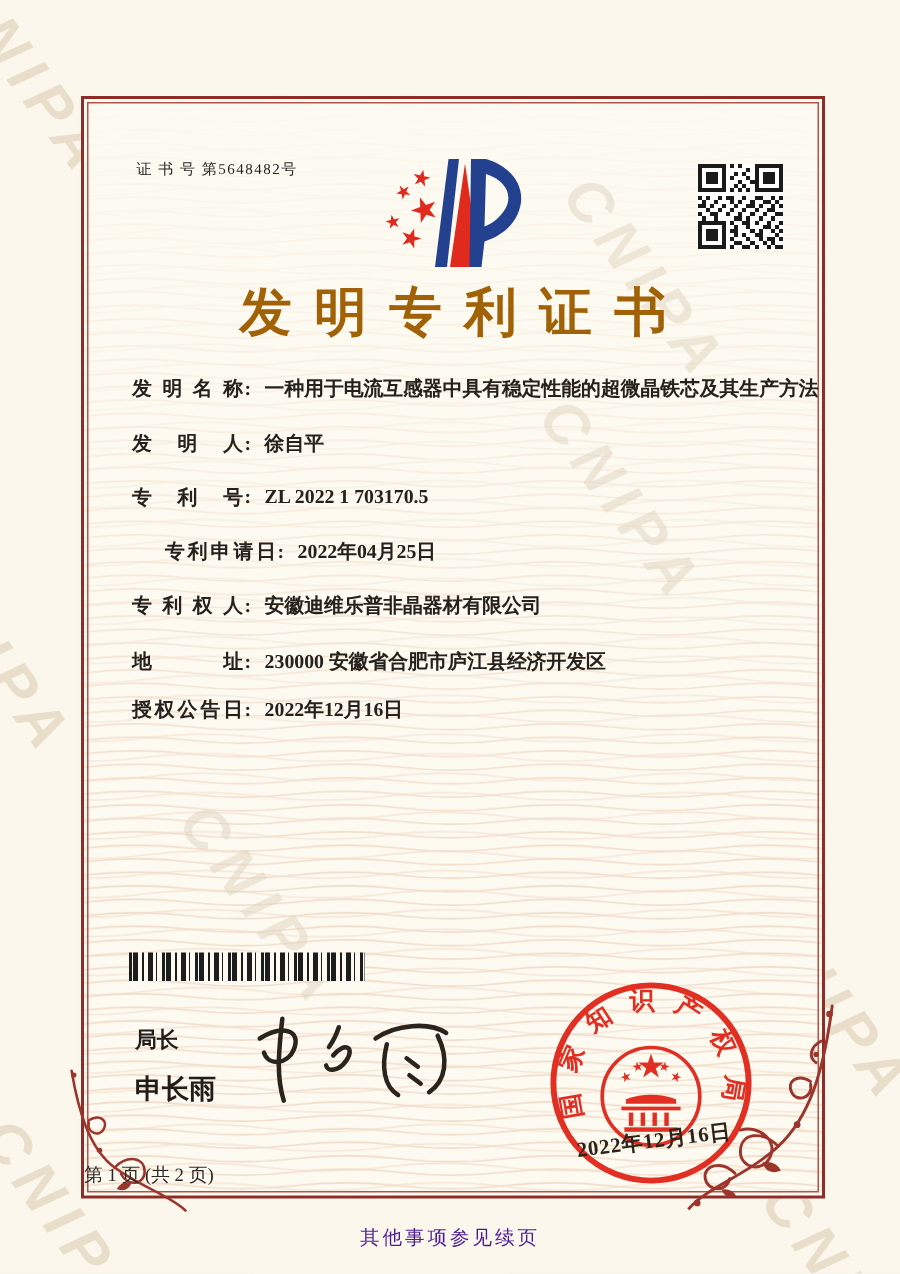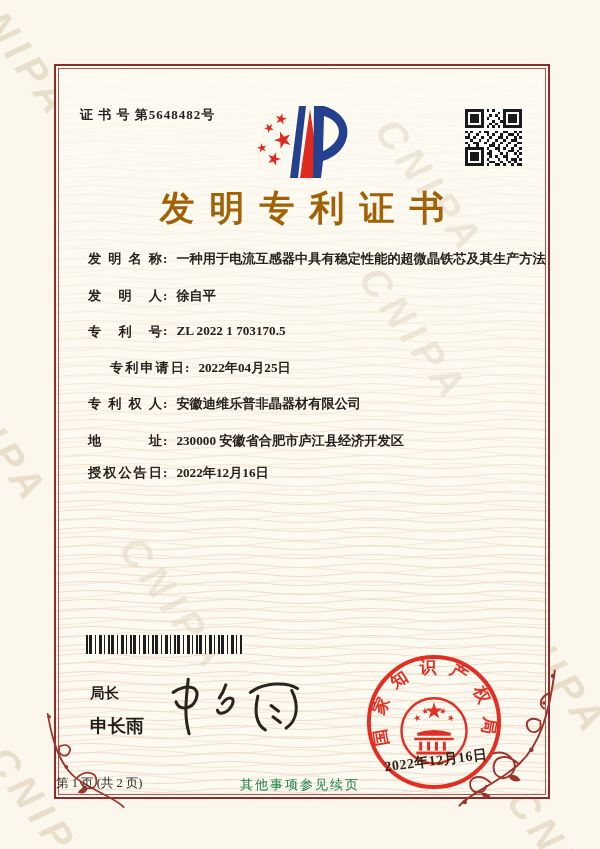--- a/index.html
+++ b/index.html
@@ -25,21 +25,21 @@
          border:2.5px solid #8e2d28;background:#fdfaf1;}
   .frame-inner{position:absolute;inset:2px;border:1px solid #b0544a;z-index:2;pointer-events:none;}
   .guilloche{position:absolute;inset:0;width:100%;height:100%;z-index:0;}
   .gfade{position:absolute;inset:0;z-index:0;
          background:linear-gradient(180deg,rgba(253,250,241,.95) 0%,rgba(253,250,241,.55) 35%,rgba(253,250,241,.1) 70%);}
   .corner{position:absolute;z-index:3;pointer-events:none;}
   .corner-br{right:-14px;bottom:-16px;width:108px;height:148px;}
   .corner-bl{left:-14px;bottom:-16px;width:86px;height:118px;transform:scaleX(-1);}
 
   
-  .cert-no{position:absolute;left:24px;top:40px;z-index:3;font-size:13px;font-weight:700;
+  .cert-no{position:absolute;left:35px;top:40px;z-index:3;font-size:10px;font-weight:400;
            letter-spacing:1px;color:#262220;}
   .logo{position:absolute;left:196px;top:34px;width:100px;height:85px;z-index:3;}
   .qr{position:absolute;left:409px;top:43px;width:57px;height:57px;z-index:3;}
   .title{position:absolute;left:0;right:0;top:119px;z-index:3;text-align:center;
          font-size:35px;font-weight:700;color:#a16207;letter-spacing:15px;text-indent:15px;}
 
   
   .fields{position:absolute;left:32px;top:182px;width:456px;z-index:3;font-size:13.2px;
           font-weight:700;color:#26211d;}
   .frow{position:absolute;left:0;white-space:nowrap;}
@@ -67,22 +67,22 @@
       #1d1d1d 18px 19px,#fdfaf1 19px 22px);}
   .sig-title{position:absolute;left:34px;top:618px;z-index:3;font-size:14.5px;font-weight:700;color:#221d18;}
   .sig-name{position:absolute;left:34px;top:648px;z-index:3;font-size:18px;font-weight:700;color:#221d18;}
   .sig-script{position:absolute;left:104px;top:600px;width:160px;height:80px;z-index:3;}
   .seal{position:absolute;left:308px;top:586px;width:140px;height:140px;z-index:3;opacity:.95;}
   .seal-date{position:absolute;left:298px;top:686px;width:164px;z-index:4;text-align:center;
              font-size:14px;font-weight:700;letter-spacing:.5px;color:#2d2318;transform:rotate(-7deg);}
 
   .page-info{position:absolute;left:0;right:0;top:709px;z-index:3;text-align:left;
              font-size:12.5px;color:#2c2824;}
-  .footer-note{position:absolute;left:0;right:0;top:776px;text-align:center;font-size:13px;
-               color:#15803d;letter-spacing:2px;}
+  .footer-note{position:absolute;left:0;right:0;top:816px;text-align:center;font-size:13px;
+               color:#4c1d95;letter-spacing:2px;}
 </style>
 </head>
 <body>
 
 <div class="page">
 
   <span class="wm wm-out1">CNIPA</span>
   <span class="wm wm-out2">CNIPA</span>
   <span class="wm wm-out3">CNIPA</span>
   <span class="wm wm-out4">CNIPA</span>

